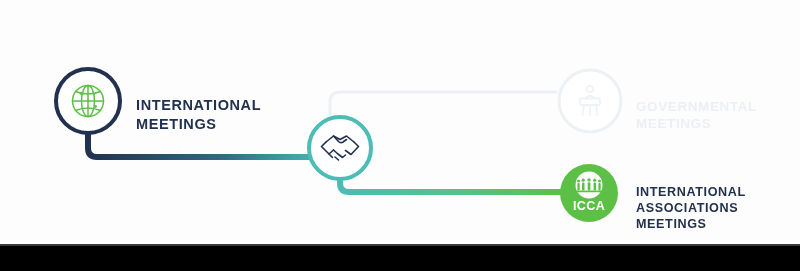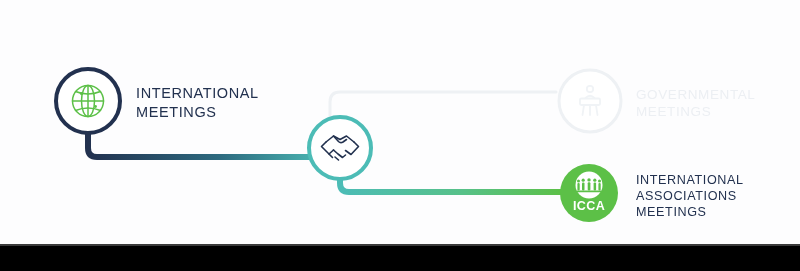--- a/index.html
+++ b/index.html
@@ -23,24 +23,25 @@
   #diagram-svg {
     position: absolute;
     left: 0;
     top: 0;
     width: 800px;
     height: 271px;
   }
   .label {
     position: absolute;
     font-family: "Liberation Sans", sans-serif;
-    font-weight: normal;
+    font-weight: bold;
     letter-spacing: 0.6px;
     line-height: 1.28;
     white-space: pre-line;
+    margin-top: 12px;
   }
   #label-international-meetings {
     left: 136px;
     top: 84px;
     width: 180px;
     font-size: 14.5px;
     color: #22314f;
   }
   #label-governmental-meetings {
     left: 636px;

